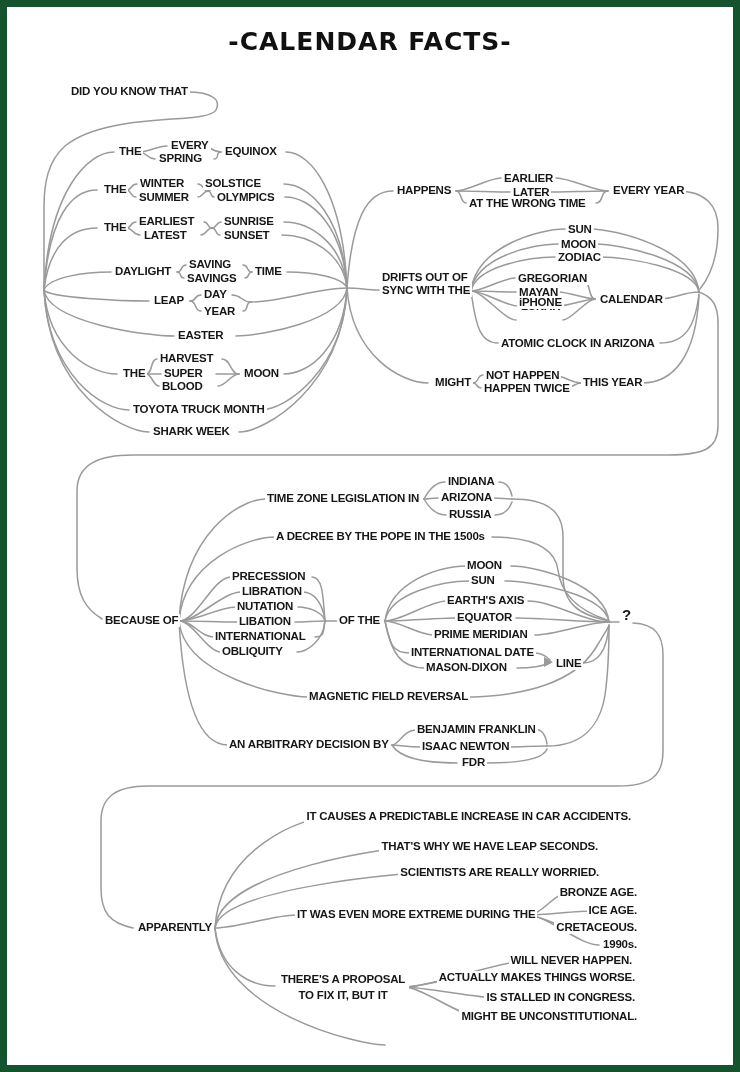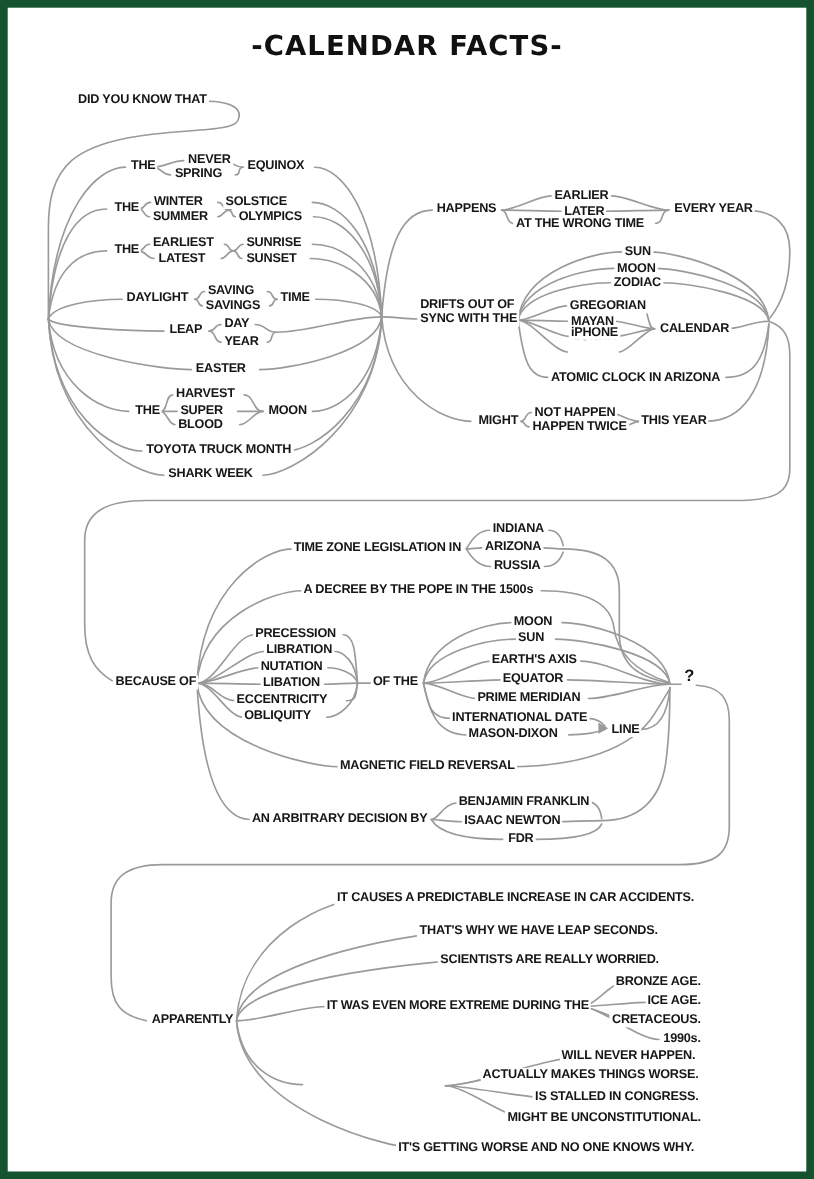--- a/index.html
+++ b/index.html
@@ -167,21 +167,21 @@
       <path d="M398,980 C424,980 493,954 519,954" fill="none" stroke="#9a9a9a" stroke-width="1.5" stroke-linecap="round"></path>
       <path d="M398,980 C412,980 442,971 456,971" fill="none" stroke="#9a9a9a" stroke-width="1.5" stroke-linecap="round"></path>
       <path d="M398,980 C414,980 473,991 489,991" fill="none" stroke="#9a9a9a" stroke-width="1.5" stroke-linecap="round"></path>
       <path d="M398,980 C414,980 455,1010 471,1010" fill="none" stroke="#9a9a9a" stroke-width="1.5" stroke-linecap="round"></path>
     </svg>
 
   <div class="title">-CALENDAR FACTS-</div>
   <div class="lbl" style="left:62px;top:78px">DID YOU KNOW THAT</div>
 
   <div class="lbl" style="left:110px;top:138px">THE</div>
-  <div class="lbl" style="left:162px;top:132px">NEVER</div>
+  <div class="lbl" style="left:162px;top:132px">EVERY</div>
   <div class="lbl" style="left:150px;top:145px">SPRING</div>
   <div class="lbl" style="left:216px;top:138px">EQUINOX</div>
 
   <div class="lbl" style="left:95px;top:176px">THE</div>
   <div class="lbl" style="left:131px;top:170px">WINTER</div>
   <div class="lbl" style="left:130px;top:184px">SUMMER</div>
   <div class="lbl" style="left:196px;top:170px">SOLSTICE</div>
   <div class="lbl" style="left:208px;top:184px">OLYMPICS</div>
 
   <div class="lbl" style="left:95px;top:214px">THE</div>
@@ -239,21 +239,21 @@
   <div class="lbl" style="left:258px;top:485px">TIME ZONE LEGISLATION IN</div>
   <div class="lbl" style="left:439px;top:468px">INDIANA</div>
   <div class="lbl" style="left:432px;top:484px">ARIZONA</div>
   <div class="lbl" style="left:440px;top:501px">RUSSIA</div>
   <div class="lbl" style="left:267px;top:523px">A DECREE BY THE POPE IN THE 1500s</div>
 
   <div class="lbl" style="left:223px;top:563px">PRECESSION</div>
   <div class="lbl" style="left:233px;top:578px">LIBRATION</div>
   <div class="lbl" style="left:228px;top:593px">NUTATION</div>
   <div class="lbl" style="left:230px;top:608px">LIBATION</div>
-  <div class="lbl" style="left:206px;top:623px">ECCENTRICITY</div>
+  <div class="lbl" style="left:206px;top:623px">INTERNATIONAL</div>
   <div class="lbl" style="left:213px;top:638px">OBLIQUITY</div>
   <div class="lbl" style="left:330px;top:607px">OF THE</div>
   <div class="lbl" style="left:458px;top:552px">MOON</div>
   <div class="lbl" style="left:462px;top:567px">SUN</div>
   <div class="lbl" style="left:438px;top:587px">EARTH'S AXIS</div>
   <div class="lbl" style="left:448px;top:604px">EQUATOR</div>
   <div class="lbl" style="left:425px;top:621px">PRIME MERIDIAN</div>
   <div class="lbl" style="left:402px;top:639px">INTERNATIONAL DATE</div>
   <div class="lbl" style="left:417px;top:654px">MASON-DIXON</div>
   <div class="lbl" style="left:547px;top:650px">LINE</div>
@@ -269,18 +269,21 @@
   <div class="lbl" style="right:100px;top:803px">IT CAUSES A PREDICTABLE INCREASE IN CAR ACCIDENTS.</div>
   <div class="lbl" style="right:133px;top:833px">THAT'S WHY WE HAVE LEAP SECONDS.</div>
   <div class="lbl" style="right:132px;top:859px">SCIENTISTS ARE REALLY WORRIED.</div>
 
   <div class="lbl" style="left:288px;top:901px">IT WAS EVEN MORE EXTREME DURING THE</div>
   <div class="lbl" style="right:94px;top:879px">BRONZE AGE.</div>
   <div class="lbl" style="right:94px;top:897px">ICE AGE.</div>
   <div class="lbl" style="right:94px;top:914px">CRETACEOUS.</div>
   <div class="lbl" style="right:94px;top:931px">1990s.</div>
 
+  <div class="lbl ctr" style="left:270px;top:964px;width:128px;line-height:16px">
+    <div>THERE'S A PROPOSAL</div>
+    <div>TO FIX IT, BUT IT</div>
+  </div>
   <div class="lbl" style="right:99px;top:947px">WILL NEVER HAPPEN.</div>
   <div class="lbl" style="right:96px;top:964px">ACTUALLY MAKES THINGS WORSE.</div>
   <div class="lbl" style="right:96px;top:984px">IS STALLED IN CONGRESS.</div>
   <div class="lbl" style="right:94px;top:1003px">MIGHT BE UNCONSTITUTIONAL.</div>
-  <div class="lbl" style="right:100px;top:1030px">IT'S GETTING WORSE AND NO ONE KNOWS WHY.</div>
 </div>
 
 </body></html>

